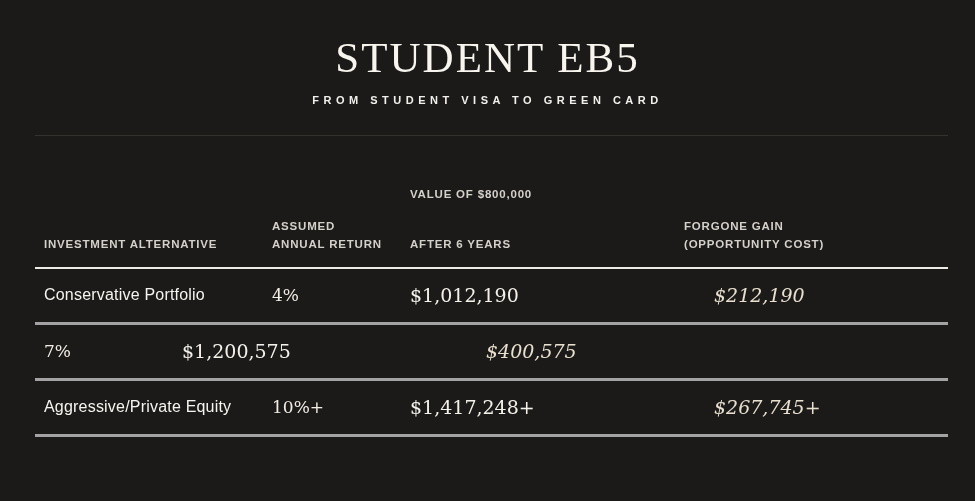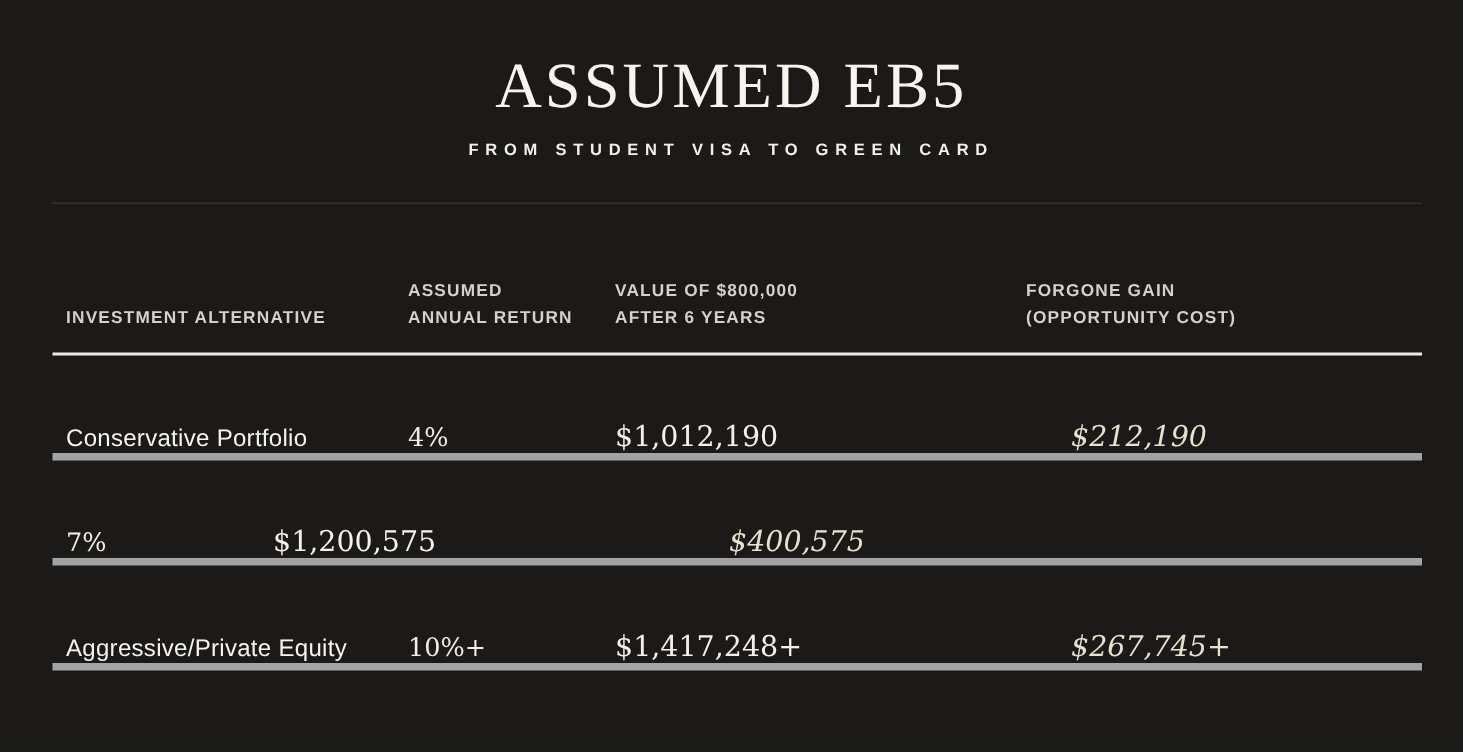--- a/index.html
+++ b/index.html
@@ -54,29 +54,29 @@
     justify-content: flex-end;
     font-size: 11.5px;
     font-weight: 700;
     letter-spacing: 0.8px;
     line-height: 1.55;
     color: #d4d0ca;
     text-transform: uppercase;
   }
   .row {
     display: flex;
-    align-items: flex-end;
-    height: 70px;
+    align-items: center;
+    height: 56px;
     padding-left: 9px;
-    border-bottom: 5px solid #a3a3a3;
+    border-bottom: 3px solid #a3a3a3;
     box-sizing: border-box;
   }
   .c1 { width: 228px; }
   .c2 { width: 138px; }
-  .c3 { width: 274px; }
+  .c3 { width: 274px; gap: 32px; }
   .c4 { flex: 1; }
   .cell-alt {
     font-size: 16px;
     font-weight: 500;
     color: #f6f4f0;
     letter-spacing: 0.2px;
   }
   .cell-return {
     font-family: "DejaVu Serif", "Liberation Serif", serif;
     font-size: 17px;
@@ -93,21 +93,21 @@
     font-size: 19px;
     color: #e8e0cf;
     margin-left: 30px;
   }
 </style>
 </head>
 <body>
 
 <div class="page">
 
-  <div class="title">ASSUMED EB5</div>
+  <div class="title">STUDENT EB5</div>
   <div class="subtitle">FROM STUDENT VISA TO GREEN CARD</div>
 
   <div class="top-divider"></div>
 
   <div class="table">
 
     <div class="header-row">
       <div class="hcell c1">
         <span>INVESTMENT ALTERNATIVE</span>
         <span></span>

